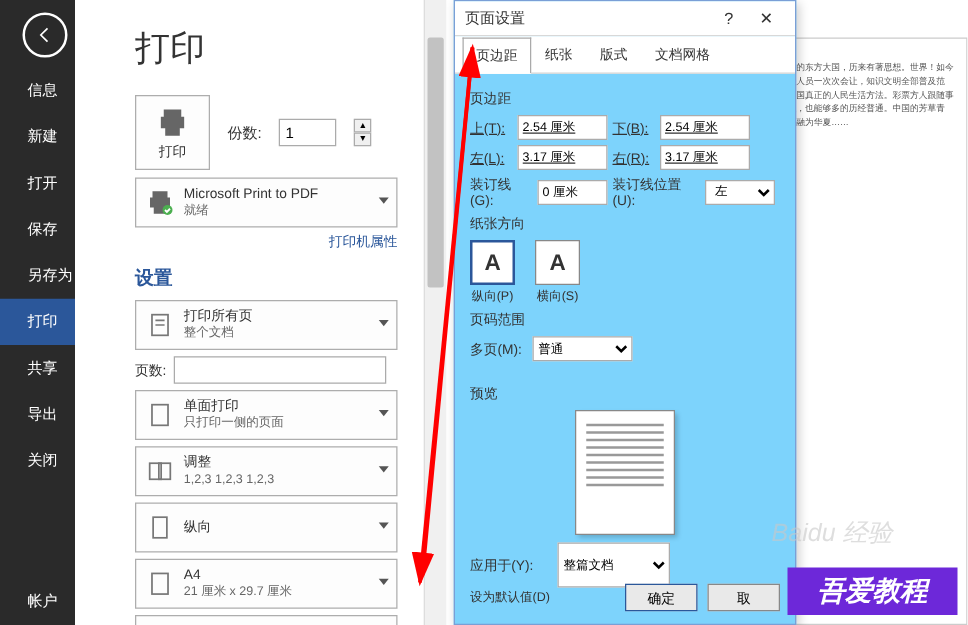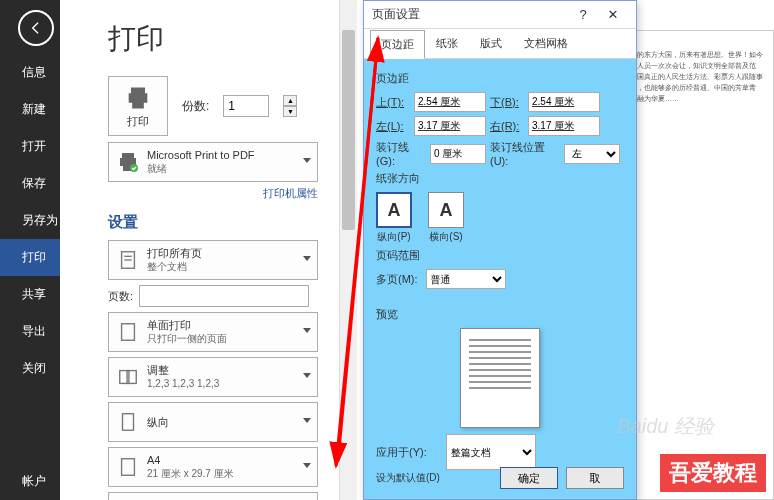--- a/index.html
+++ b/index.html
@@ -77,21 +77,21 @@
 .apply-row select { width: 90px; height: 36px; border: 1px solid #ababab; font-size: 10px; background: #fff; }
 
 .dlg-footer { position: absolute; bottom: 10px; left: 12px; right: 12px; display: flex; align-items: center; gap: 8px; }
 .dlg-footer .def { font-size: 10px; color: #333; cursor: pointer; flex: 1; }
 .dlg-footer button { width: 58px; height: 22px; border: 1px solid #888; background: #e9e9e9; font-size: 11px; cursor: pointer; }
 .dlg-footer button.primary { border: 1px solid #2b579a; }
 
 .arrow-svg { position: absolute; left: 0; top: 0; width: 774px; height: 500px; pointer-events: none; }
 
 .watermark { position: absolute; right: 8px; bottom: 8px; display: flex; align-items: center; gap: 4px; }
-.wm-txt { background: #ef4444; color: #fff; font-size: 22px; font-weight: bold; padding: 4px 9px; }
+.wm-txt { background: #6d28d9; color: #fff; font-size: 22px; font-weight: bold; padding: 4px 24px; font-style: italic; }
 .baidu-wm { position: absolute; right: 60px; bottom: 60px; color: rgba(200,200,200,.6); font-size: 20px; font-style: italic; }
 </style>
 </head>
 <body>
 
 <div class="sidebar">
   <div class="back-btn">
     <svg viewBox="0 0 24 24">
         <path d="M15 4l-8 8 8 8" stroke="#fff" stroke-width="2" fill="none"></path>
       </svg>

